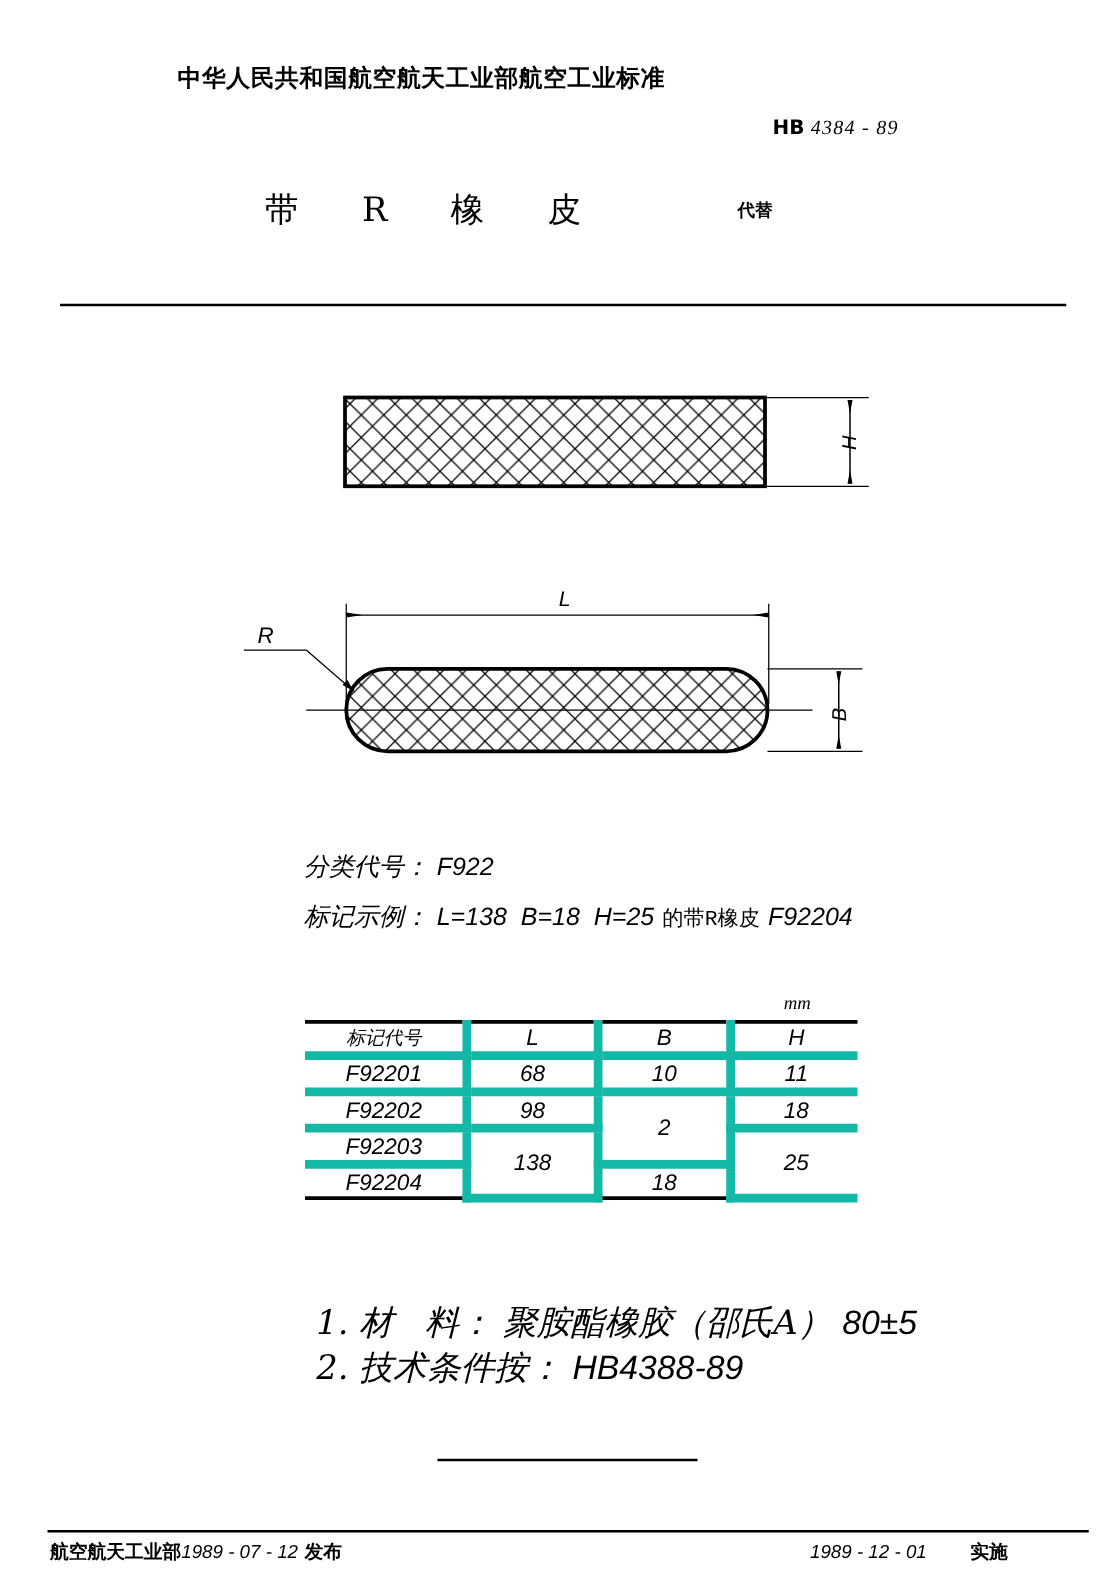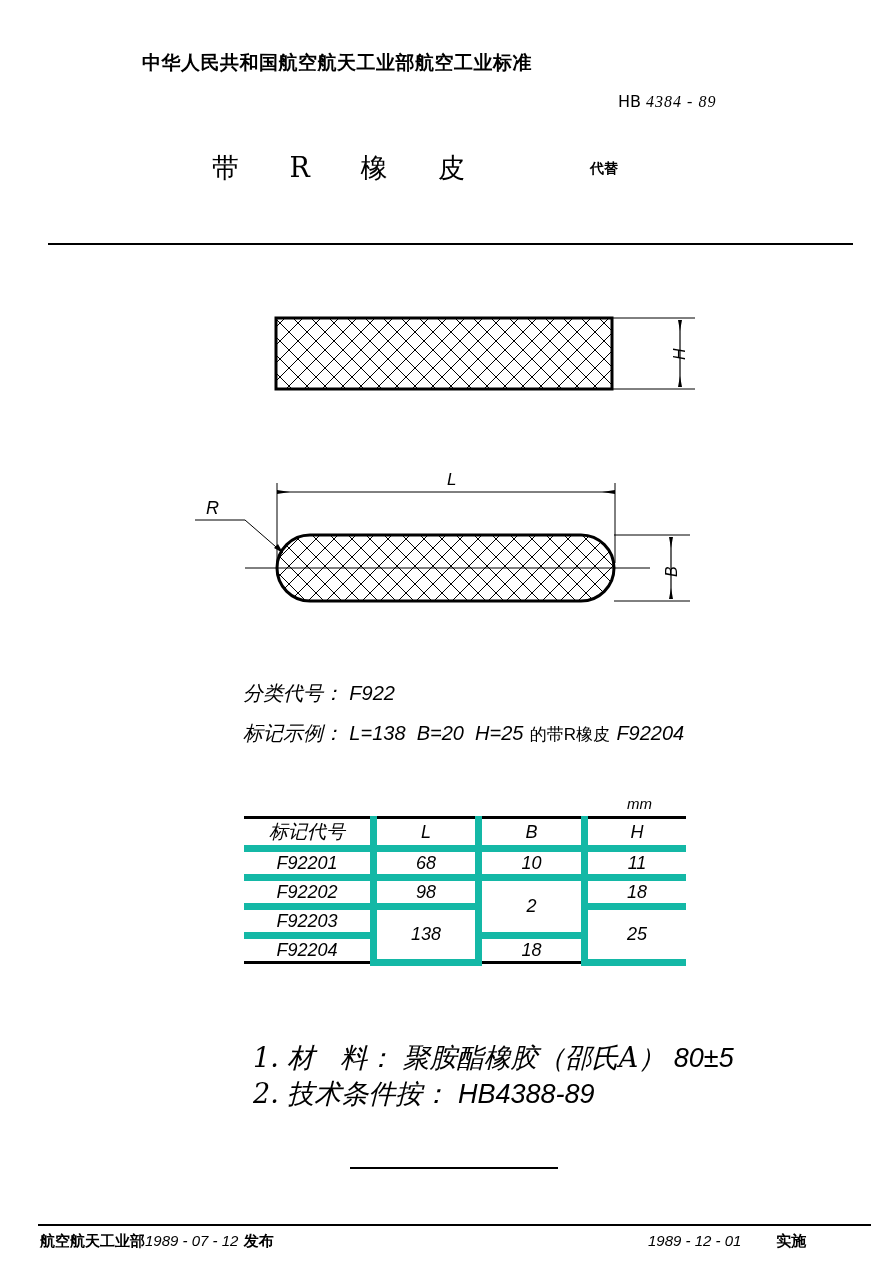--- a/index.html
+++ b/index.html
@@ -1,28 +1,28 @@
 <!DOCTYPE html>
 <html><head>
 <meta charset="utf-8">
 <style>
   html, body { margin:0; padding:0; background:#fff; }
   body { width:891px; height:1276px; position:relative; overflow:hidden; font-family:"DejaVu Sans", sans-serif; color:#000; }
   .abs { position:absolute; }
   .hdr-title { left:142px; top:50px; font-size:19px; font-weight:bold; letter-spacing:0.5px; }
   .std-no { left:618px; top:92px; font-size:16px; }
-  .std-no .hb { font-weight:normal; }
+  .std-no .hb { font-weight:bold; }
   .std-no .num { font-style:italic; font-family:Liberation Serif, serif; letter-spacing:1px; }
   .doc-title { left:212px; top:150px; font-size:27px; font-family:"DejaVu Serif", serif; letter-spacing:10px; word-spacing:22px; }
   .replaces { left:590px; top:160px; font-size:14px; font-weight:bold; }
   .rule-top { left:48px; top:243px; width:805px; height:2px; background:#000; }
   .drawing { left:190px; top:305px; }
   .info { left:243px; font-size:20px; font-style:italic; font-family:"DejaVu Serif", serif; }
   .info .val { font-family:"Liberation Sans", sans-serif; font-style:italic; }
-  .unit { left:627px; top:795px; font-size:15px; font-style:italic; font-family:Liberation Sans, sans-serif; }
+  .unit { left:627px; top:795px; font-size:15px; font-style:italic; font-family:Liberation Serif, serif; }
   table.spec { position:absolute; left:244px; top:816px; border-collapse:collapse; font-family:"Liberation Sans", sans-serif; font-style:italic; font-size:18px; }
   table.spec td { border:7px solid #14b8a6; text-align:center; padding:0; height:22px; }
   table.spec tr:first-child td { border-top:3px solid #000; }
   table.spec tr:last-child td { border-bottom:3px solid #000; }
   table.spec td:first-child { border-left:none; }
   table.spec td:last-child { border-right:none; }
   .notes { left:253px; font-size:27px; font-style:italic; font-family:"DejaVu Serif", serif; }
   .notes .val { font-family:"Liberation Sans", sans-serif; }
   .rule-end { left:350px; top:1167px; width:208px; height:2px; background:#000; }
   .rule-foot { left:38px; top:1224px; width:833px; height:2px; background:#000; }
@@ -81,31 +81,31 @@
     <text x="16" y="209" font-size="18" font-style="italic" font-family="Liberation Sans, sans-serif">R</text>
   </g>
 </svg>
 
 <div class="abs info" style="top:680px;">
   <span>分类代号：</span>
   <span class="val">F922</span>
 </div>
 <div class="abs info" style="top:720px;">
   <span>标记示例：</span>
-  <span class="val" style="white-space:pre;">L=138  B=20  H=25</span>
-  <span style="font-size:17px;font-style:normal;font-family:Liberation Sans, sans-serif;">的带R橡皮</span>
+  <span class="val" style="white-space:pre;">L=138  B=18  H=25</span>
+  <span style="font-size:17px;font-style:normal;font-family:Liberation Mono, monospace;">的带R橡皮</span>
   <span class="val">F92204</span>
 </div>
 
 <div class="abs unit">mm</div>
 
 <table class="spec">
   <tbody>
       <tr>
-    <td style="width:126px;font-family:Liberation Mono, monospace;font-size:19px;">标记代号</td>
+    <td style="width:126px;font-family:Liberation Mono, monospace;font-size:15px;">标记代号</td>
     <td style="width:98px;">L</td>
     <td style="width:99px;">B</td>
     <td style="width:98px;">H</td>
   </tr>
   <tr>
     <td>F92201</td>
     <td>68</td>
     <td>10</td>
     <td>11</td>
   </tr>

